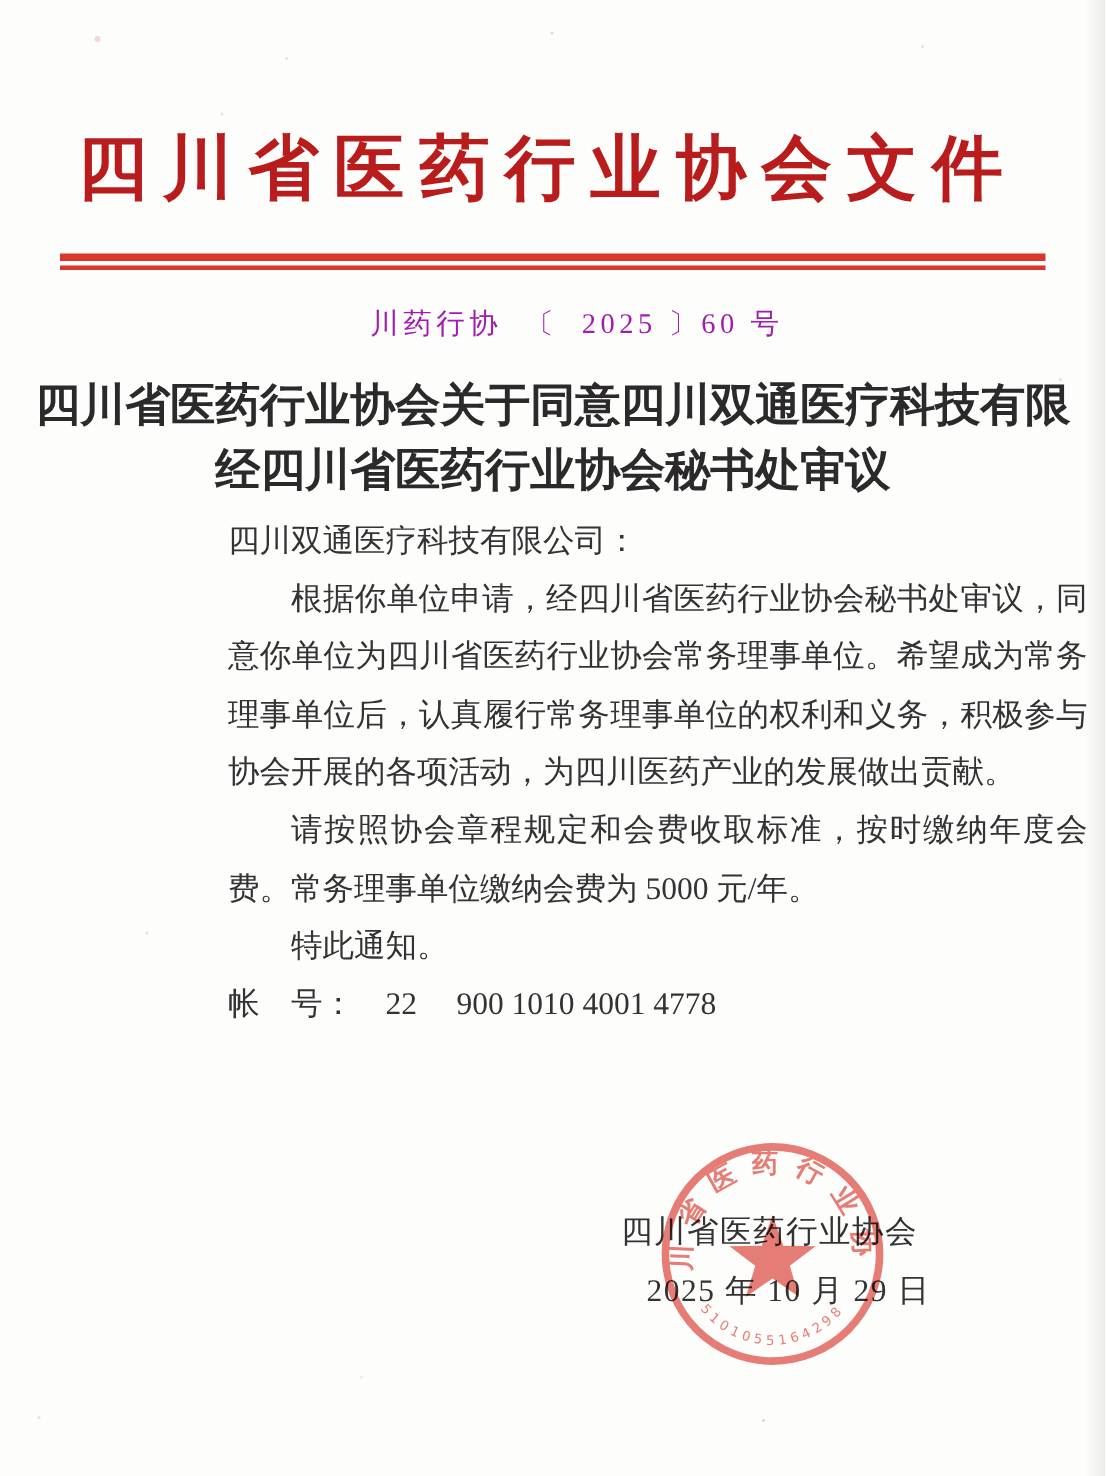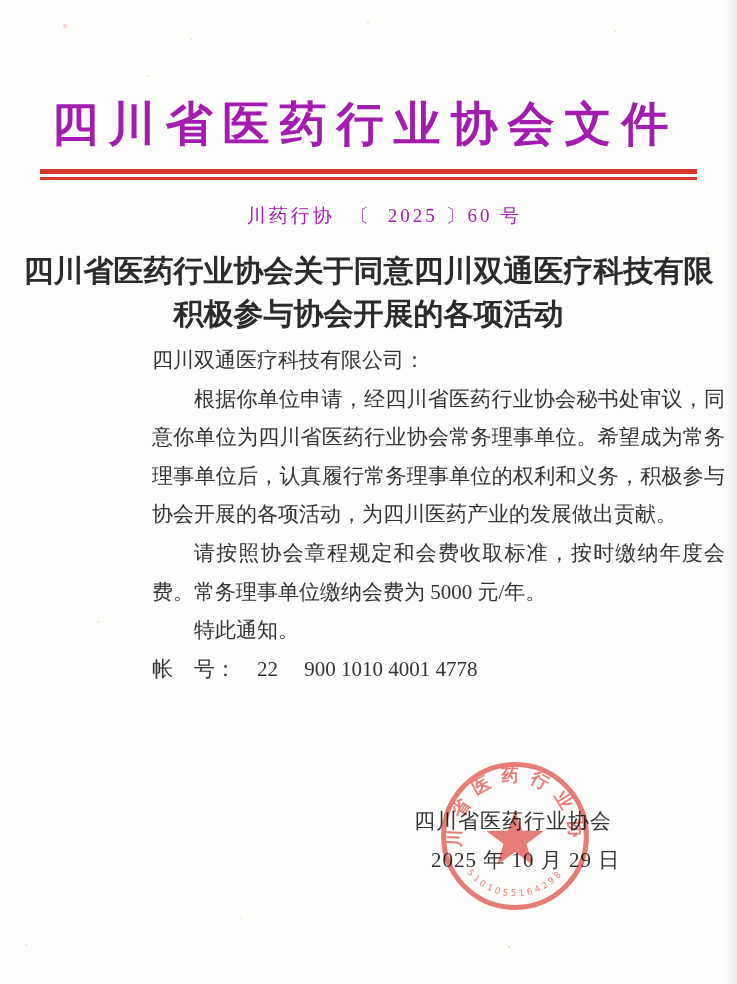--- a/index.html
+++ b/index.html
@@ -12,23 +12,23 @@
     position:relative; width:737px; height:984px;
     background:#fdfdfc; overflow:hidden; color:#2e2c2c;
   }
   
   .page::after {
     content:""; position:absolute; top:0; right:0; width:14px; height:100%;
     background:linear-gradient(to right, rgba(0,0,0,0), rgba(0,0,0,0.07));
     pointer-events:none;
   }
   .header-title {
-    position:absolute; top:93px; left:0; width:730px;
+    position:absolute; top:81px; left:0; width:730px;
     text-align:center; font-size:47px; font-weight:bold;
-    letter-spacing:10px; color:#a21caf; white-space:nowrap;
+    letter-spacing:10px; color:#b91c1c; white-space:nowrap;
   }
   .red-rule {
     position:absolute; top:169px; left:40px; width:657px; height:3px;
     border-top:5px solid #d9372b; border-bottom:3px solid #d9372b;
   }
   .doc-no {
     position:absolute; top:203px; left:0; width:737px;
     text-align:center; font-size:19px; letter-spacing:3px; color:#a21caf;
     white-space:pre;
     margin-left:16px;
@@ -85,21 +85,21 @@
   <div class="speckles"></div>
 
   <div class="header-title">四川省医药行业协会文件</div>
 
   <div class="red-rule"></div>
 
   <div class="doc-no">川药行协  〔  2025 〕60 号</div>
 
   <div class="doc-title">
     <div>四川省医药行业协会关于同意四川双通医疗科技有限</div>
-    <div>积极参与协会开展的各项活动</div>
+    <div>经四川省医药行业协会秘书处审议</div>
   </div>
 
   <div class="body-text">
     <p class="salutation">四川双通医疗科技有限公司：</p>
     <p class="para">根据你单位申请，经四川省医药行业协会秘书处审议，同意你单位为四川省医药行业协会常务理事单位。希望成为常务理事单位后，认真履行常务理事单位的权利和义务，积极参与协会开展的各项活动，为四川医药产业的发展做出贡献。</p>
     <p class="para">请按照协会章程规定和会费收取标准，按时缴纳年度会费。常务理事单位缴纳会费为 5000 元/年。</p>
     <p class="para">特此通知。</p>
     <div class="account">
       <p>帐　号：　22　 900 1010 4001 4778</p>
     </div>

